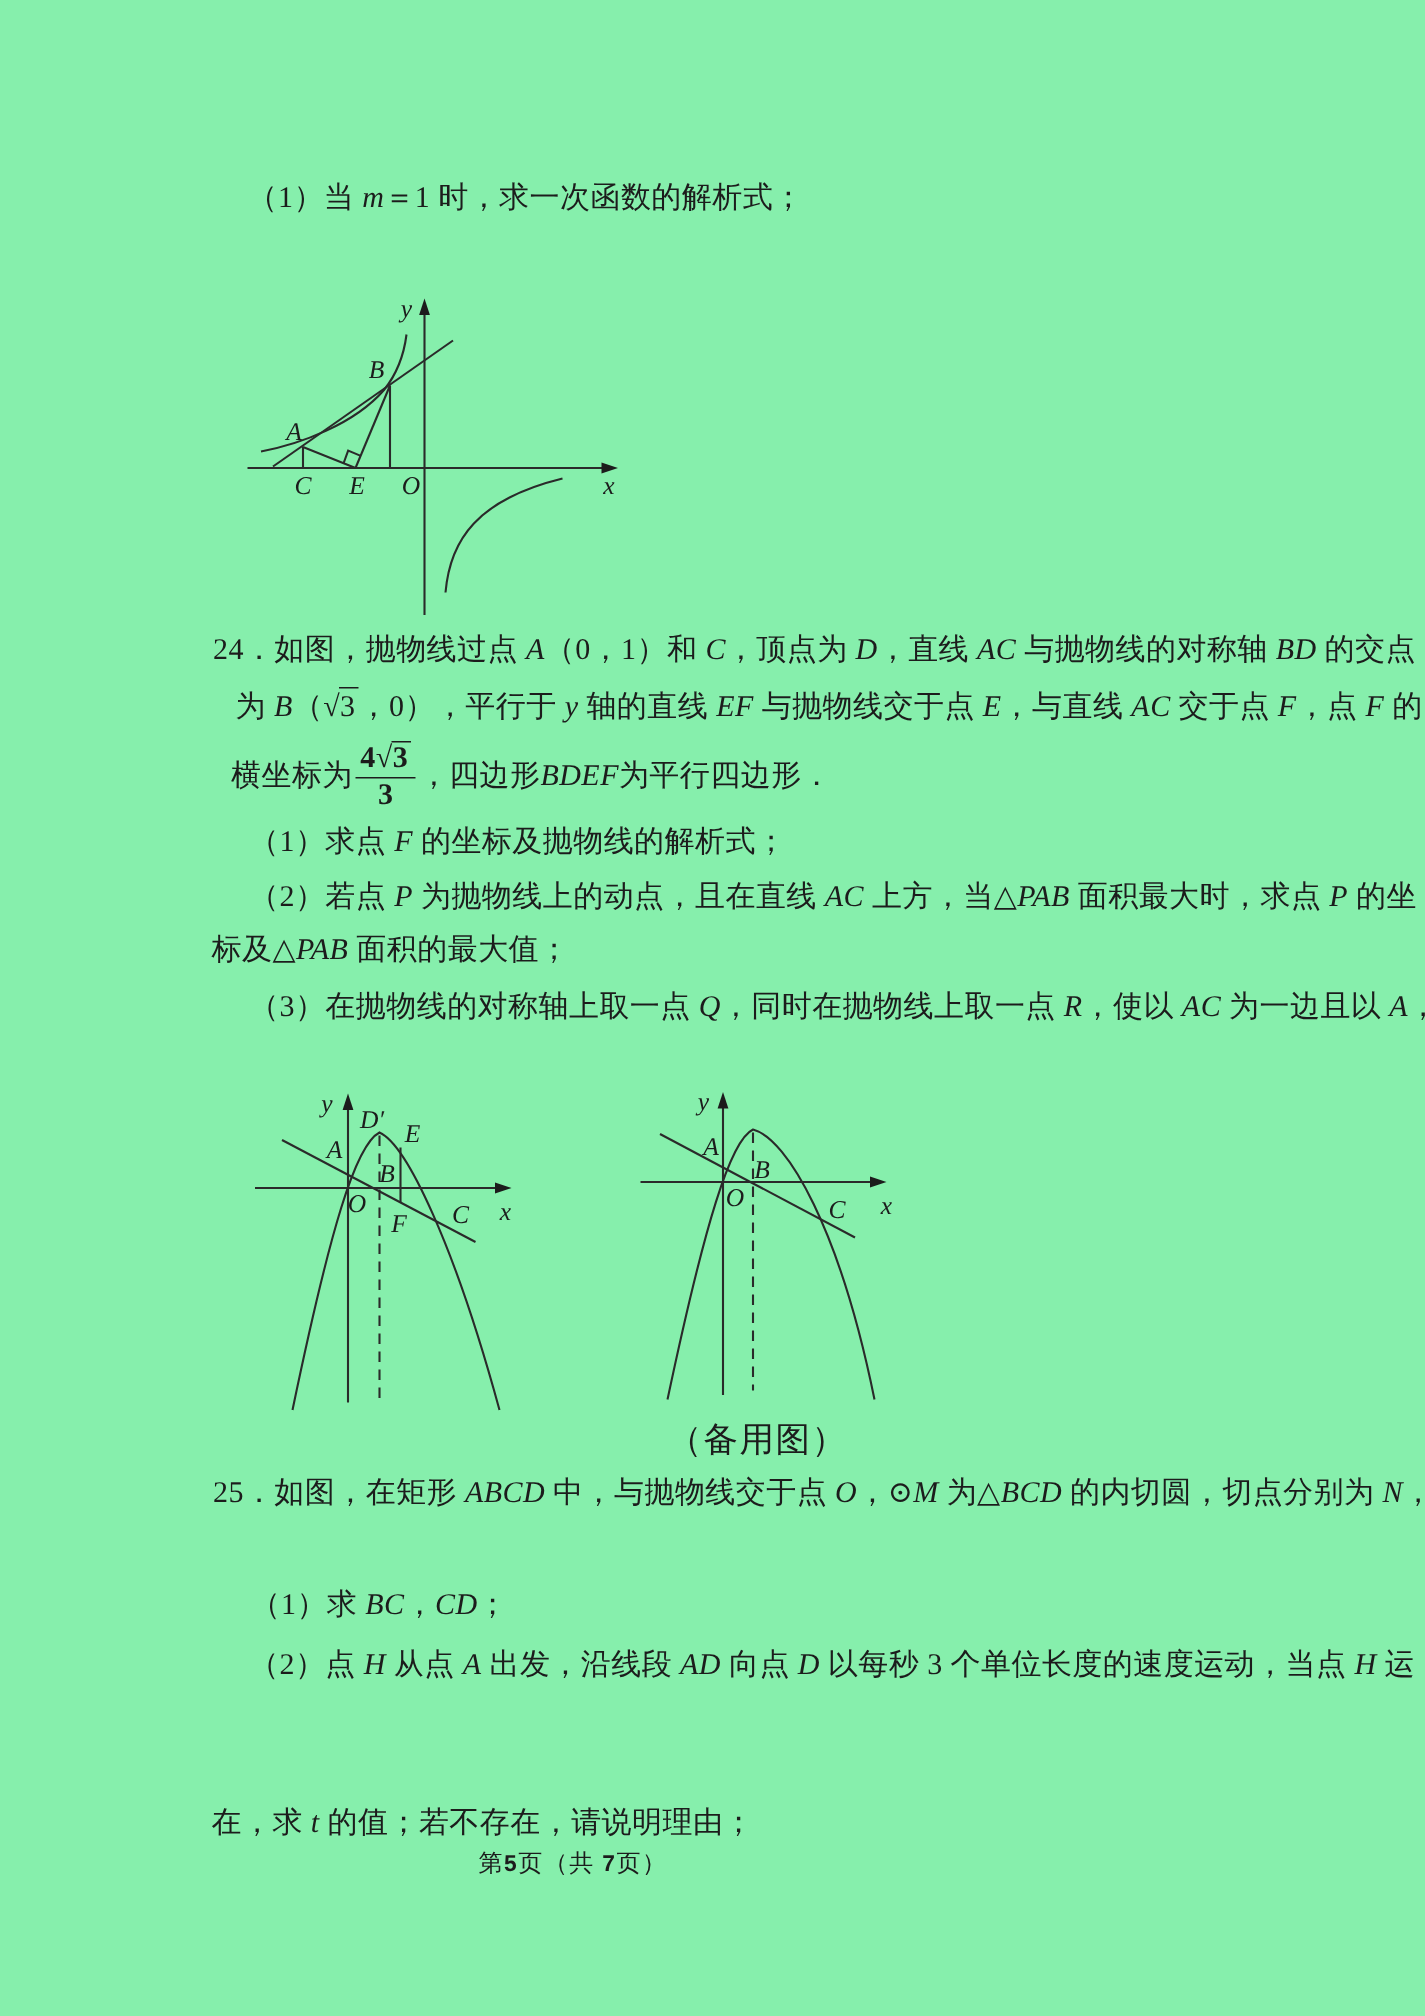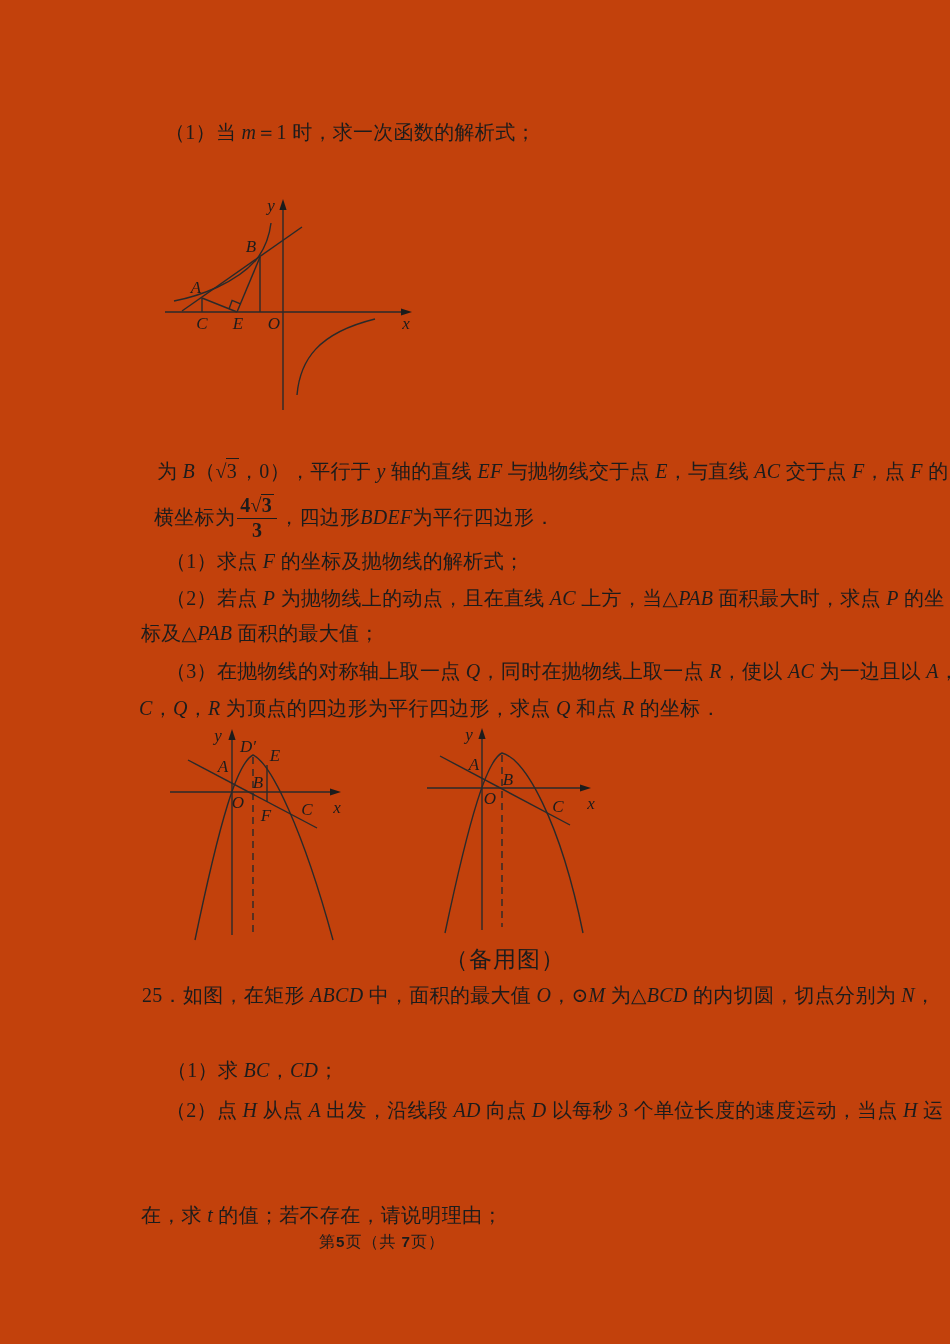--- a/index.html
+++ b/index.html
@@ -1,21 +1,21 @@
 <!DOCTYPE html>
 <html><head>
 <meta charset="utf-8">
 <style>
   html,body{margin:0;padding:0;}
   body{
     width:950px;height:1344px;background:#ffffff;overflow:hidden;
     font-family:"Liberation Serif","DejaVu Serif",serif;color:#1c1c1c;
     position:relative;
   }
-  .page{position:relative;width:950px;height:1344px;background:#c2410c;}
+  .page{position:relative;width:950px;height:1344px;background:#86efac;}
   .line{
     position:absolute;font-size:20px;line-height:24px;white-space:nowrap;
     letter-spacing:0.3px;
   }
   .v{font-style:italic;font-family:"Liberation Serif","DejaVu Serif",serif;}
   .b{font-weight:bold;font-family:"Liberation Sans","DejaVu Sans",sans-serif;font-size:0.95em;}
   .frac{
     display:inline-flex;flex-direction:column;align-items:center;
     vertical-align:middle;margin:0 2px;line-height:1.05;font-weight:bold;
   }
@@ -71,36 +71,36 @@
       <text x="121" y="16" text-anchor="middle">y</text>
       <text x="256" y="134" text-anchor="middle">x</text>
       <text x="101" y="57" text-anchor="middle">B</text>
       <text x="46" y="98" text-anchor="middle">A</text>
       <text x="52" y="134" text-anchor="middle">C</text>
       <text x="88" y="134" text-anchor="middle">E</text>
       <text x="124" y="134" text-anchor="middle">O</text>
     </svg>
   </div>
 
+  <div class="line" style="top:421px;left:142px"><span>24．如图，抛物线过点 </span><span class="v">A</span><span>（0，1）和 </span><span class="v">C</span><span>，顶点为 </span><span class="v">D</span><span>，直线 </span><span class="v">AC</span><span> 与抛物线的对称轴 </span><span class="v">BD</span><span> 的交点</span></div>
   <div class="line" style="top:458px;left:157px"><span>为 </span><span class="v">B</span><span>（</span><span class="sqrt"><span class="rsign">√</span><span class="rval">3</span></span><span>，0），平行于 </span><span class="v">y</span><span> 轴的直线 </span><span class="v">EF</span><span> 与抛物线交于点 </span><span class="v">E</span><span>，与直线 </span><span class="v">AC</span><span> 交于点 </span><span class="v">F</span><span>，点 </span><span class="v">F</span><span> 的</span></div>
   <div class="line fracline" style="top:488px;left:154px">
       <span>横坐标为</span>
       <span class="frac">
         <span class="fnum"><span>4</span><span class="sqrt"><span class="rsign">√</span><span class="rval">3</span></span></span>
         <span class="fden">3</span>
       </span>
       <span>，四边形 </span>
       <span class="v">BDEF</span>
       <span> 为平行四边形．</span>
     </div>
   <div class="line" style="top:549px;left:166px"><span>（1）求点 </span><span class="v">F</span><span> 的坐标及抛物线的解析式；</span></div>
   <div class="line" style="top:586px;left:166px"><span>（2）若点 </span><span class="v">P</span><span> 为抛物线上的动点，且在直线 </span><span class="v">AC</span><span> 上方，当△</span><span class="v">PAB</span><span> 面积最大时，求点 </span><span class="v">P</span><span> 的坐</span></div>
   <div class="line" style="top:621px;left:141px"><span>标及△</span><span class="v">PAB</span><span> 面积的最大值；</span></div>
   <div class="line" style="top:659px;left:166px"><span>（3）在抛物线的对称轴上取一点 </span><span class="v">Q</span><span>，同时在抛物线上取一点 </span><span class="v">R</span><span>，使以 </span><span class="v">AC</span><span> 为一边且以 </span><span class="v">A</span><span>，</span></div>
-  <div class="line" style="top:696px;left:139px"><span class="v">C</span><span>，</span><span class="v">Q</span><span>，</span><span class="v">R</span><span> 为顶点的四边形为平行四边形，求点 </span><span class="v">Q</span><span> 和点 </span><span class="v">R</span><span> 的坐标．</span></div>
 
   <div class="fig" style="top:725px;left:165px">
     <svg width="185" height="222" viewBox="0 0 185 222">
       <g stroke="#2a2a2a" stroke-width="1.4" fill="none">
         <line x1="67" y1="12" x2="67" y2="210"></line>
         <line x1="5" y1="67" x2="168" y2="67"></line>
         <path d="M30,215 C 55,95 72,38 88,30 C 106,38 138,105 168,215"></path>
         <line x1="23" y1="35" x2="152" y2="103"></line>
         <line x1="88" y1="32" x2="88" y2="208" stroke-dasharray="7 5"></line>
         <line x1="102" y1="40" x2="102" y2="77"></line>
@@ -137,20 +137,20 @@
       <text x="44" y="15" text-anchor="middle">y</text>
       <text x="49" y="45" text-anchor="middle">A</text>
       <text x="83" y="60" text-anchor="middle">B</text>
       <text x="65" y="79" text-anchor="middle">O</text>
       <text x="133" y="87" text-anchor="middle">C</text>
       <text x="166" y="84" text-anchor="middle">x</text>
     </svg>
   </div>
   <div class="caption" style="top:944px;left:415px;width:180px">（备用图）</div>
 
-  <div class="line" style="top:983px;left:142px"><span>25．如图，在矩形 </span><span class="v">ABCD</span><span> 中，面积的最大值 </span><span class="v">O</span><span>，⊙</span><span class="v">M</span><span> 为△</span><span class="v">BCD</span><span> 的内切圆，切点分别为 </span><span class="v">N</span><span>，</span></div>
+  <div class="line" style="top:983px;left:142px"><span>25．如图，在矩形 </span><span class="v">ABCD</span><span> 中，与抛物线交于点 </span><span class="v">O</span><span>，⊙</span><span class="v">M</span><span> 为△</span><span class="v">BCD</span><span> 的内切圆，切点分别为 </span><span class="v">N</span><span>，</span></div>
   <div class="line" style="top:1058px;left:167px"><span>（1）求 </span><span class="v">BC</span><span>，</span><span class="v">CD</span><span>；</span></div>
   <div class="line" style="top:1098px;left:166px"><span>（2）点 </span><span class="v">H</span><span> 从点 </span><span class="v">A</span><span> 出发，沿线段 </span><span class="v">AD</span><span> 向点 </span><span class="v">D</span><span> 以每秒 3 个单位长度的速度运动，当点 </span><span class="v">H</span><span> 运</span></div>
   <div class="line" style="top:1203px;left:141px"><span>在，求 </span><span class="v">t</span><span> 的值；若不存在，请说明理由；</span></div>
 
   <div class="footer" style="top:1232px"><span>第</span><span class="b">5</span><span>页（共 </span><span class="b">7</span><span>页）</span></div>
 
 </div>
 
 </body></html>

